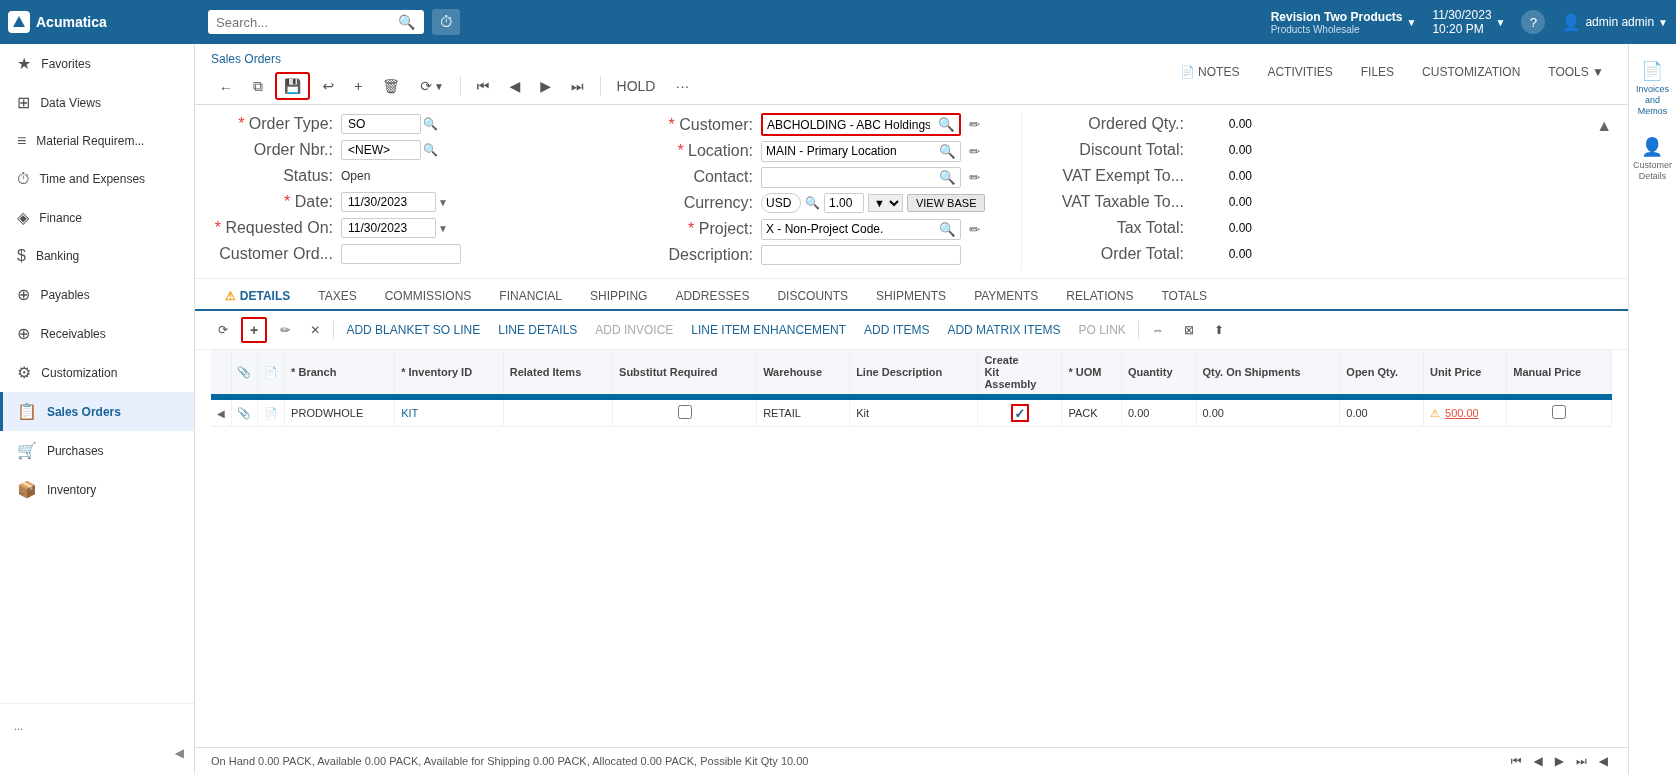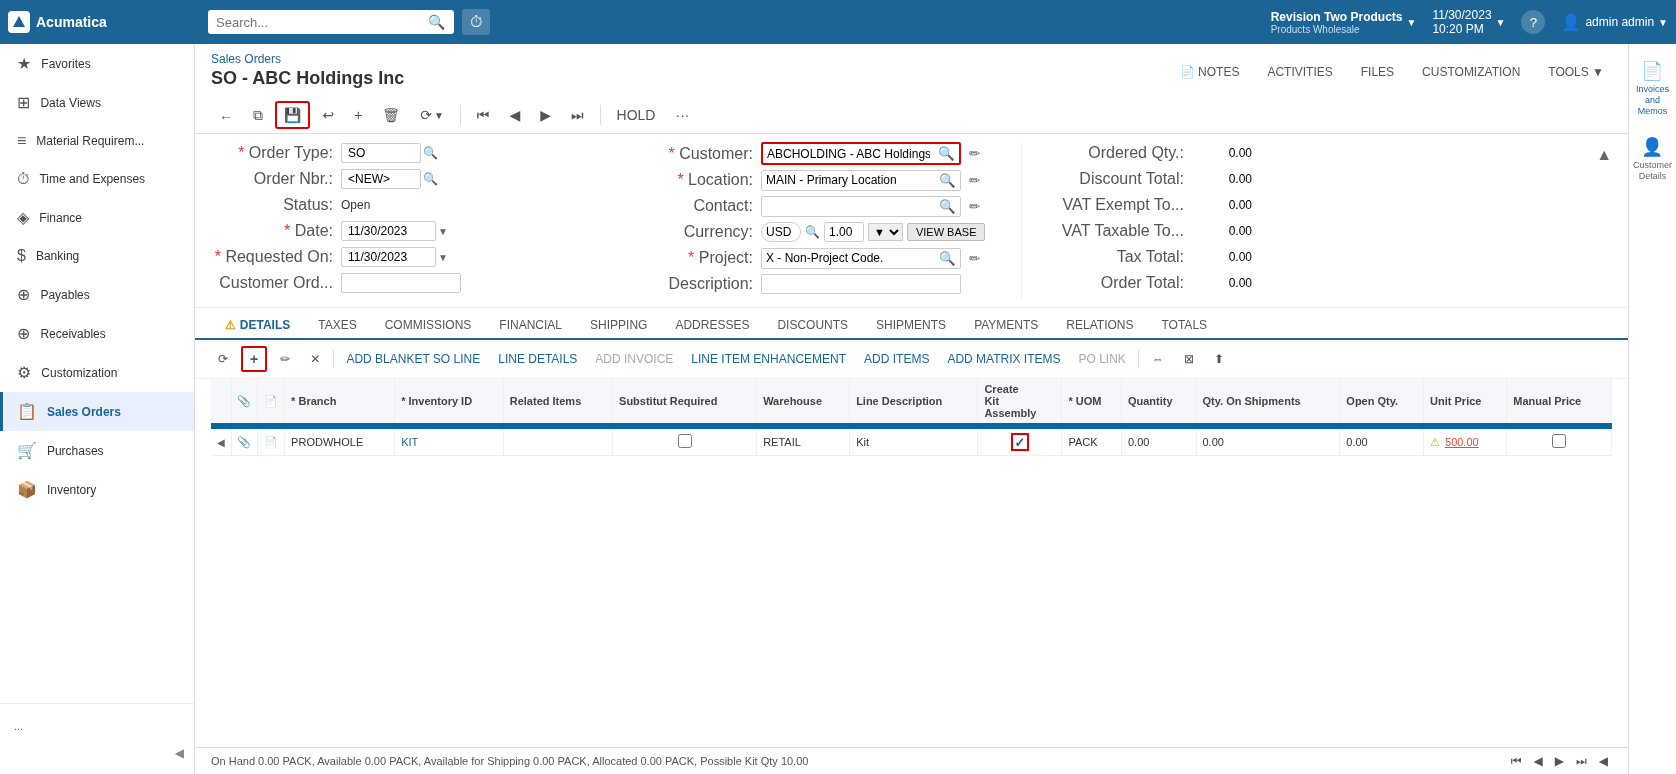--- a/index.html
+++ b/index.html
@@ -7,21 +7,21 @@
 
     
     .top-nav {
       display: flex; align-items: center; background: #1a6496; color: white; height: 44px; padding: 0 8px; flex-shrink: 0;
     }
     .acumatica-logo {
       display: flex; align-items: center; gap: 6px; font-weight: bold; font-size: 14px; color: white; margin-right: 10px; width: 190px;
     }
     .logo-icon { background: #fff; color: #1a6496; border-radius: 4px; width: 22px; height: 22px; display: flex; align-items: center; justify-content: center; font-weight: bold; font-size: 12px; flex-shrink: 0; }
     .search-box {
-      display: flex; align-items: center; background: white; border-radius: 3px; padding: 4px 8px; width: 246px; gap: 6px;
+      display: flex; align-items: center; background: white; border-radius: 3px; padding: 4px 8px; width: 216px; gap: 6px;
     }
     .search-box input { border: none; outline: none; font-size: 13px; width: 220px; }
     .search-icon { color: #666; font-size: 14px; }
     .history-btn { margin-left: 8px; background: rgba(255,255,255,0.2); border: none; color: white; border-radius: 3px; padding: 4px 8px; cursor: pointer; font-size: 16px; }
     .top-nav-spacer { flex: 1; }
     .top-nav-right { display: flex; align-items: center; gap: 16px; font-size: 12px; }
     .branch-selector { display: flex; align-items: center; gap: 4px; cursor: pointer; }
     .branch-name { font-size: 12px; font-weight: 600; }
     .branch-sub { font-size: 10px; color: #c8dff0; }
     .top-nav-right .datetime { display: flex; align-items: center; gap: 4px; font-size: 12px; }
@@ -210,21 +210,20 @@
         <span>◀</span>
       </div>
     </div>
   </div>
 
   <div class="page-content">
 
     <div style="background:white; display:flex; justify-content:space-between; align-items:flex-start; padding: 8px 16px 0; border-bottom: 1px solid #ddd;">
       <div>
         <div class="breadcrumb">Sales Orders</div>
-        <div class="page-title">SO - ABC Holdings Inc</div>
 
         <div class="toolbar" style="border-bottom:none; padding-bottom:4px;">
           <button class="toolbar-btn">←</button>
           <button class="toolbar-btn">⧉</button>
           <button class="toolbar-btn highlighted">💾</button>
           <button class="toolbar-btn">↩</button>
           <button class="toolbar-btn">+</button>
           <button class="toolbar-btn">🗑</button>
           <button class="toolbar-btn" style="display:flex;align-items:center;gap:2px;">⟳ <span style="font-size:10px;">▼</span></button>
           <div class="toolbar-separator"></div>

